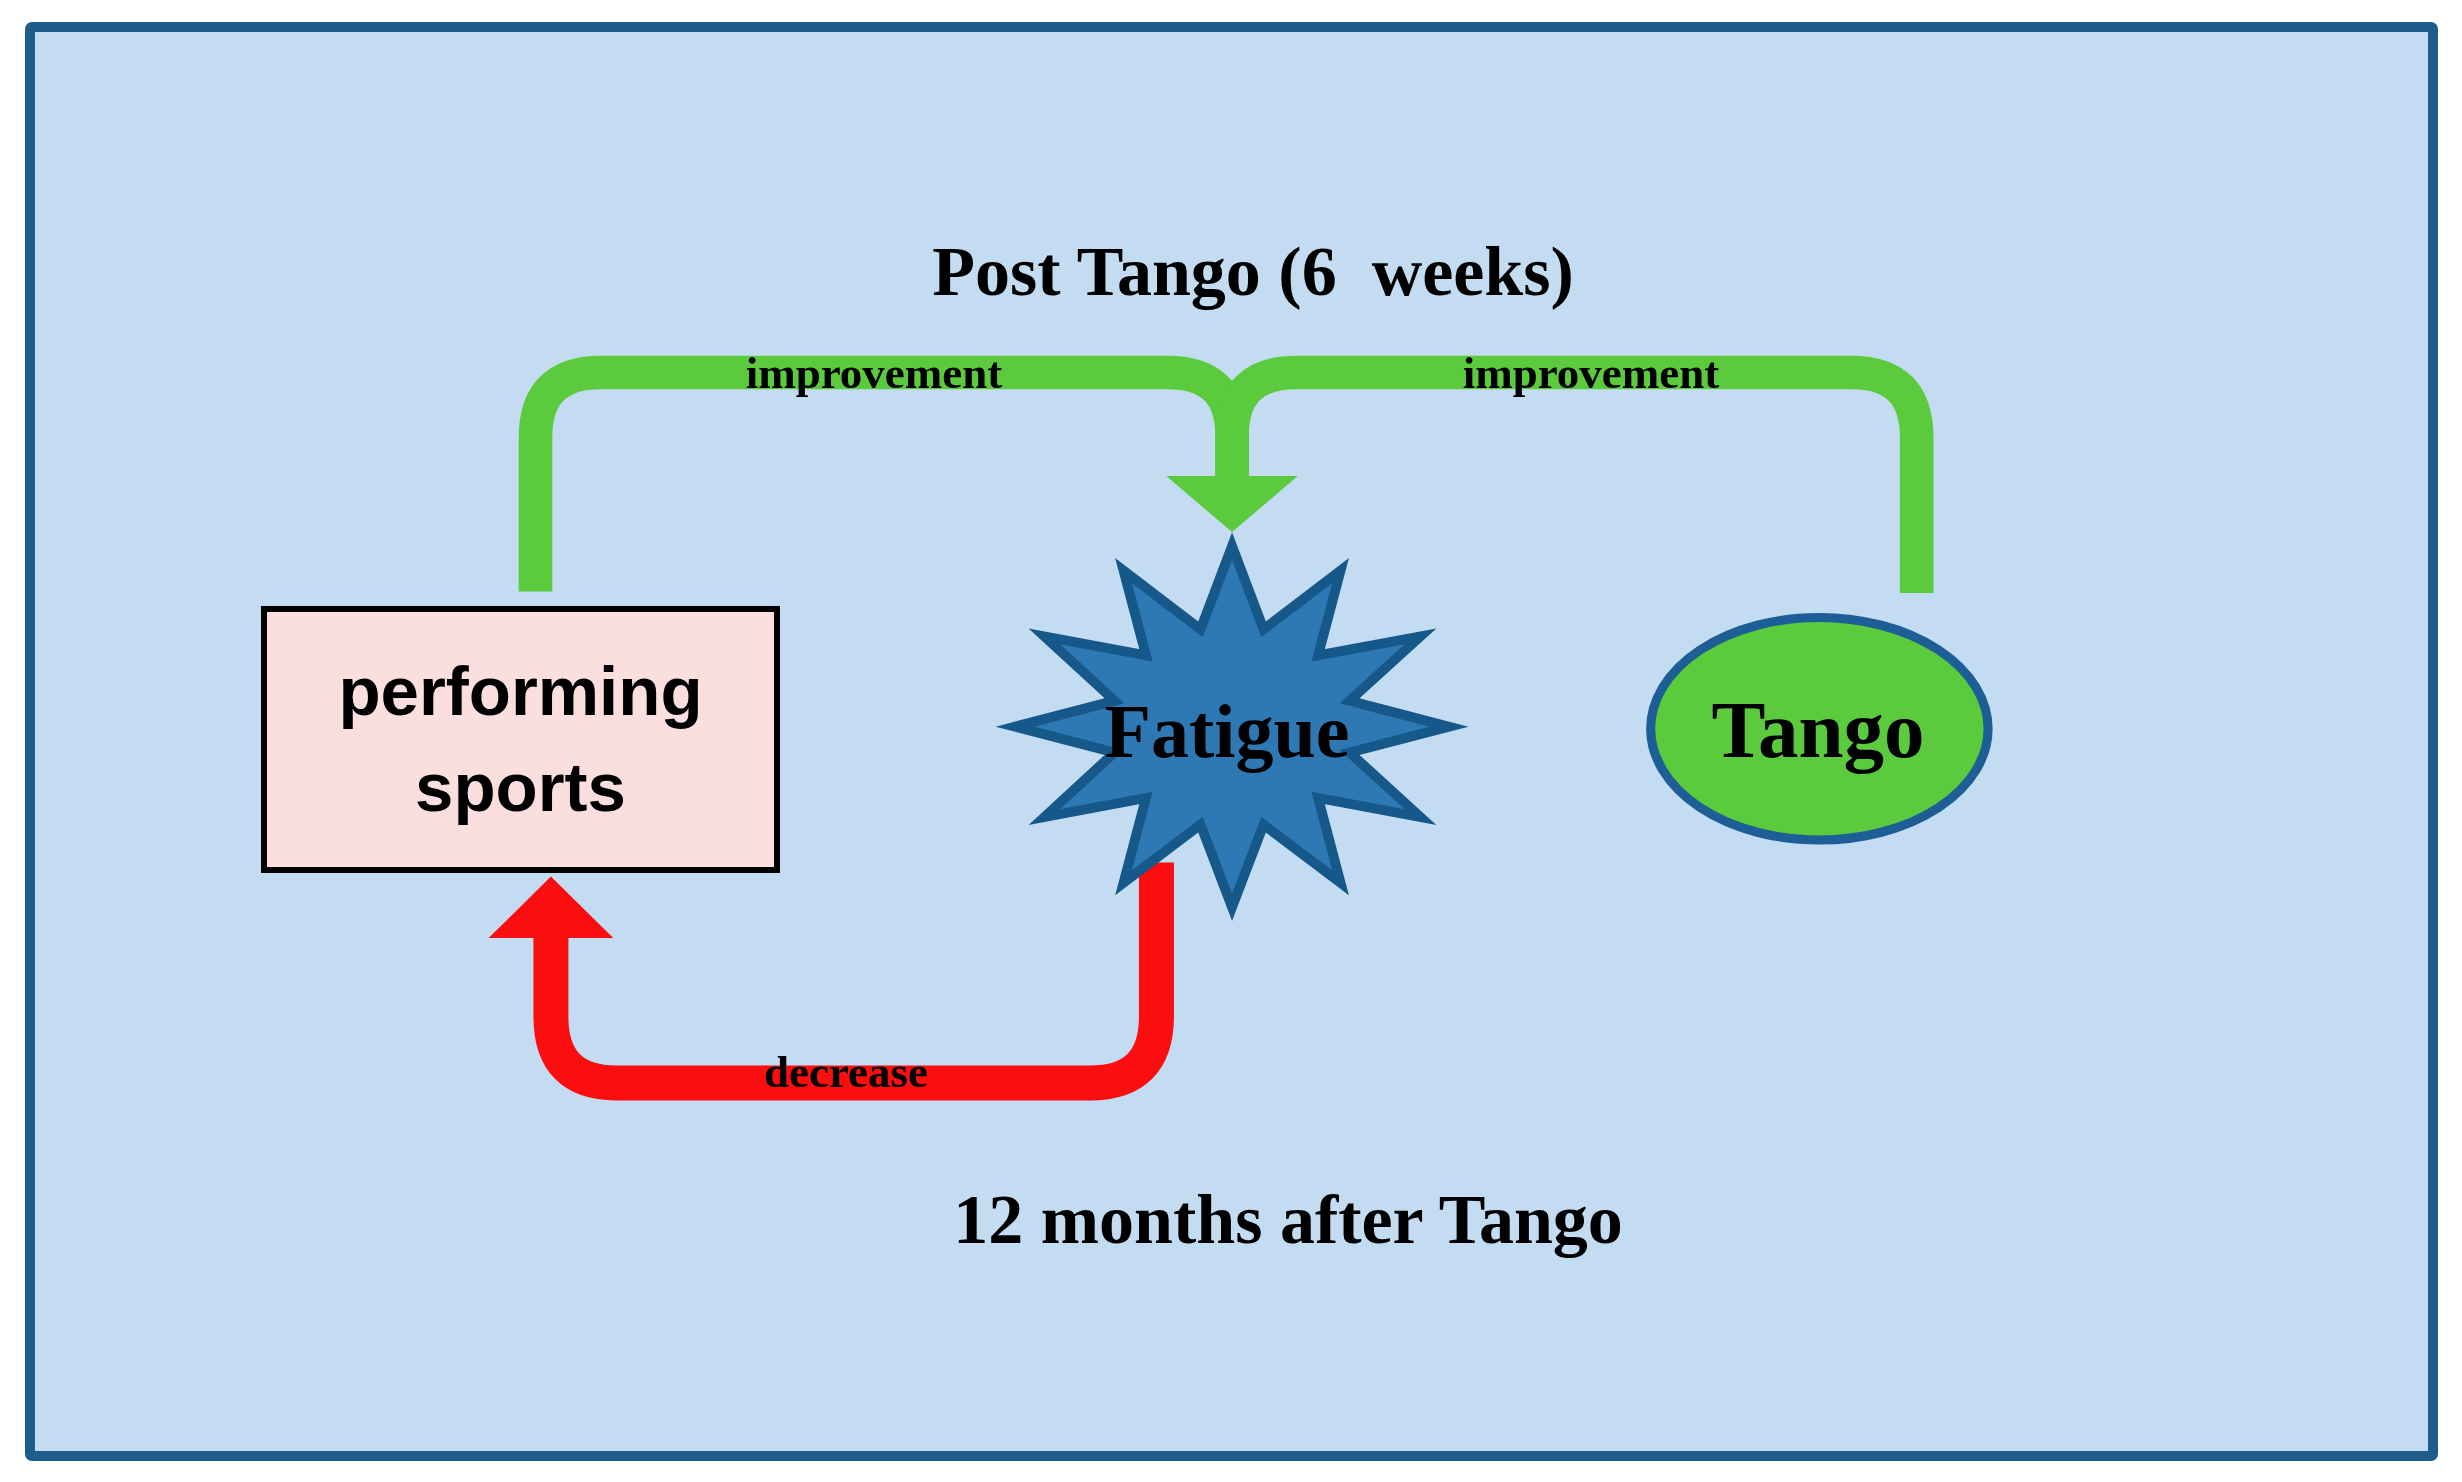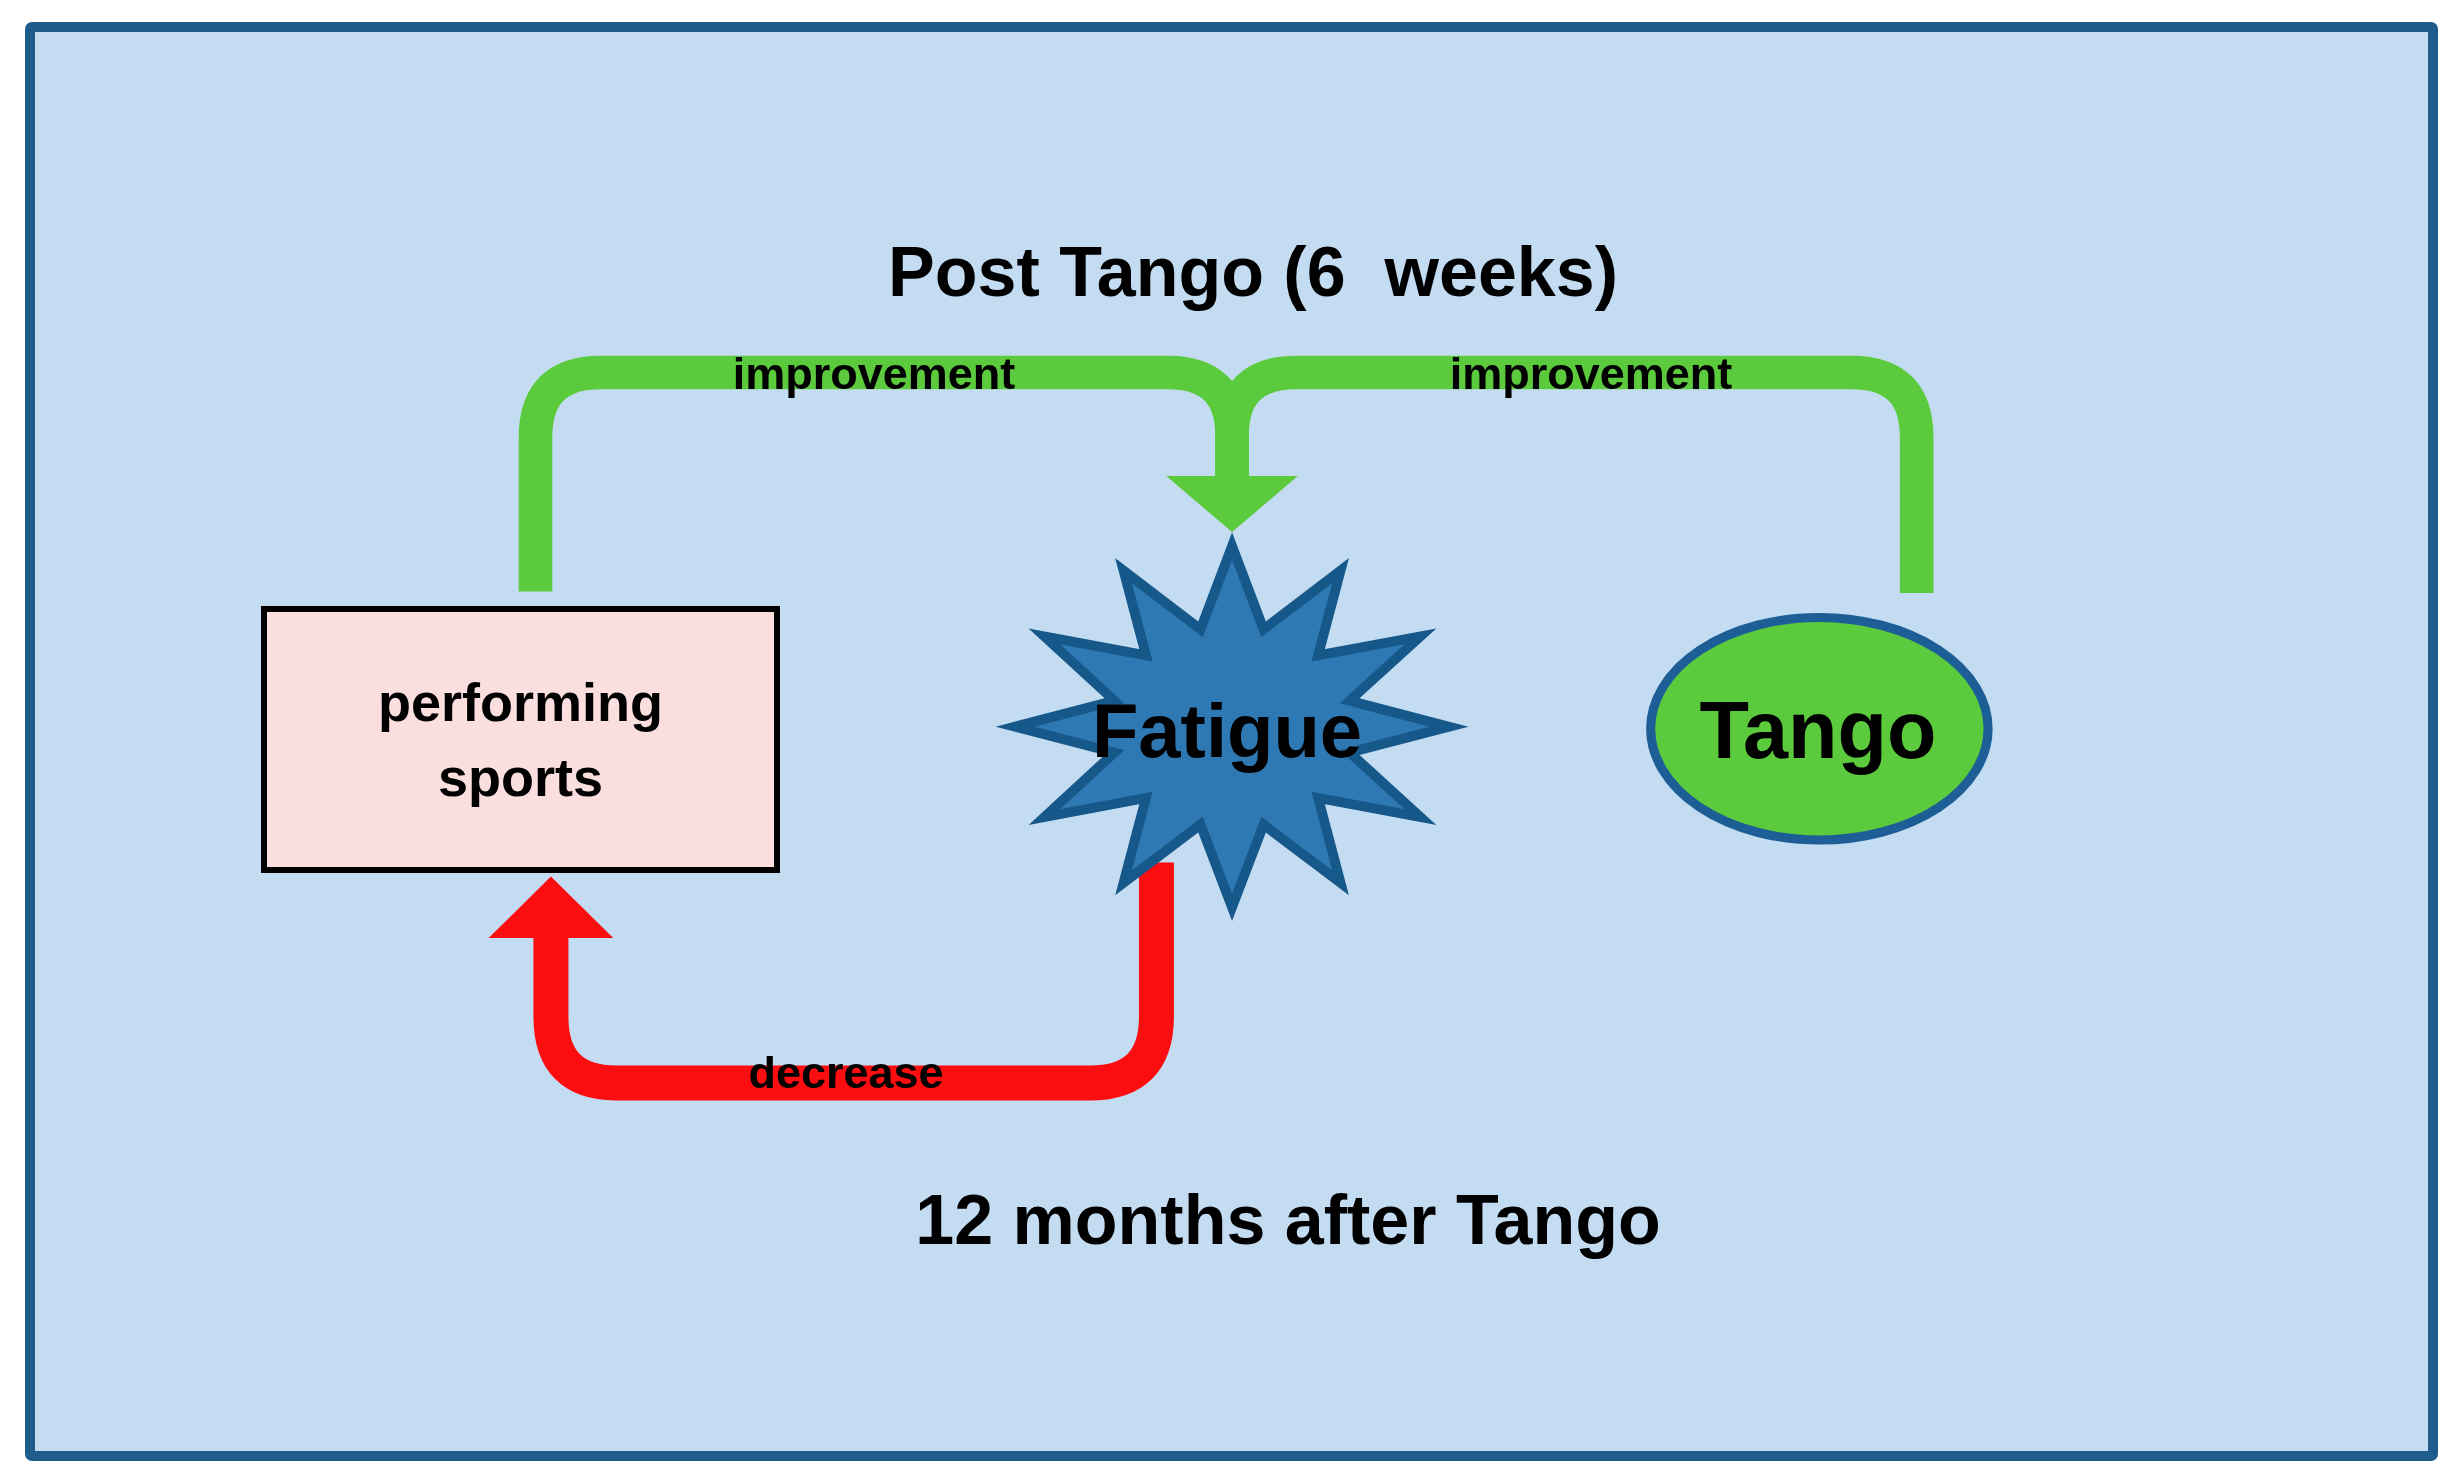--- a/index.html
+++ b/index.html
@@ -34,21 +34,21 @@
     width: 519px;
     height: 267px;
     box-sizing: border-box;
     background: #FBDFDE;
     border: 6.3px solid #000000;
     display: flex;
     align-items: center;
     justify-content: center;
   }
   #node-performing-sports .node-label {
-    font-size: 54px;
+    font-size: 69px;
     font-weight: 700;
     color: #000;
     line-height: 1.38;
     text-align: center;
     white-space: pre-line;
   }
   #arrow-layer {
     position: absolute;
     left: 0;
     top: 0;
@@ -56,20 +56,21 @@
     height: 1482px;
   }
   .lbl {
     position: absolute;
     transform: translate(-50%, -50%);
     font-weight: 700;
     color: #000000;
     white-space: pre;
     text-align: center;
     line-height: 1;
+    font-family: Liberation Serif, serif;
   }
   #diagram-title      { left: 1253px; top: 272px;  font-size: 70px; }
   #improvement-left   { left: 874px; top: 373px;  font-size: 45px; }
   #improvement-right  { left: 1591px; top: 373px;  font-size: 45px; }
   #decrease-label     { left: 846px; top: 1072px; font-size: 45px; }
   #fatigue-label      { left: 1227px; top: 731px; font-size: 76px; }
   #tango-label        { left: 1818px; top: 730px; font-size: 81px; }
   #caption-12-months  { left: 1288px; top: 1220px; font-size: 70px; }
 </style>
 </head>

